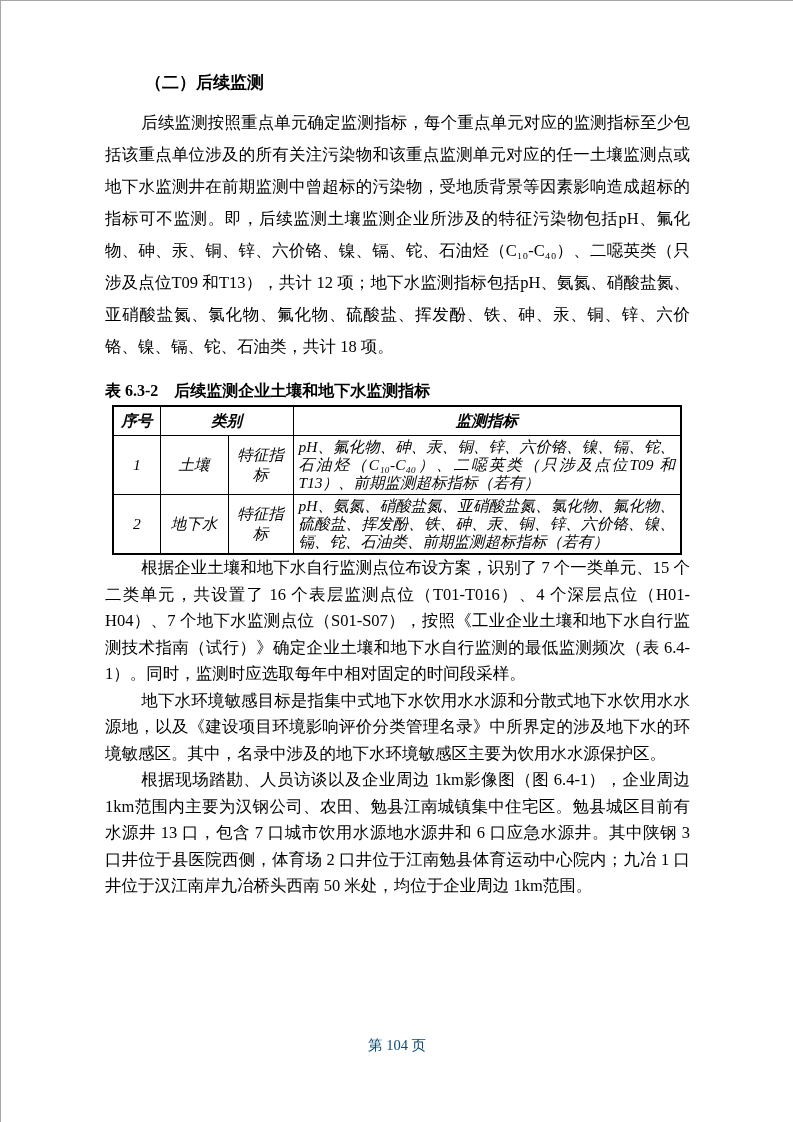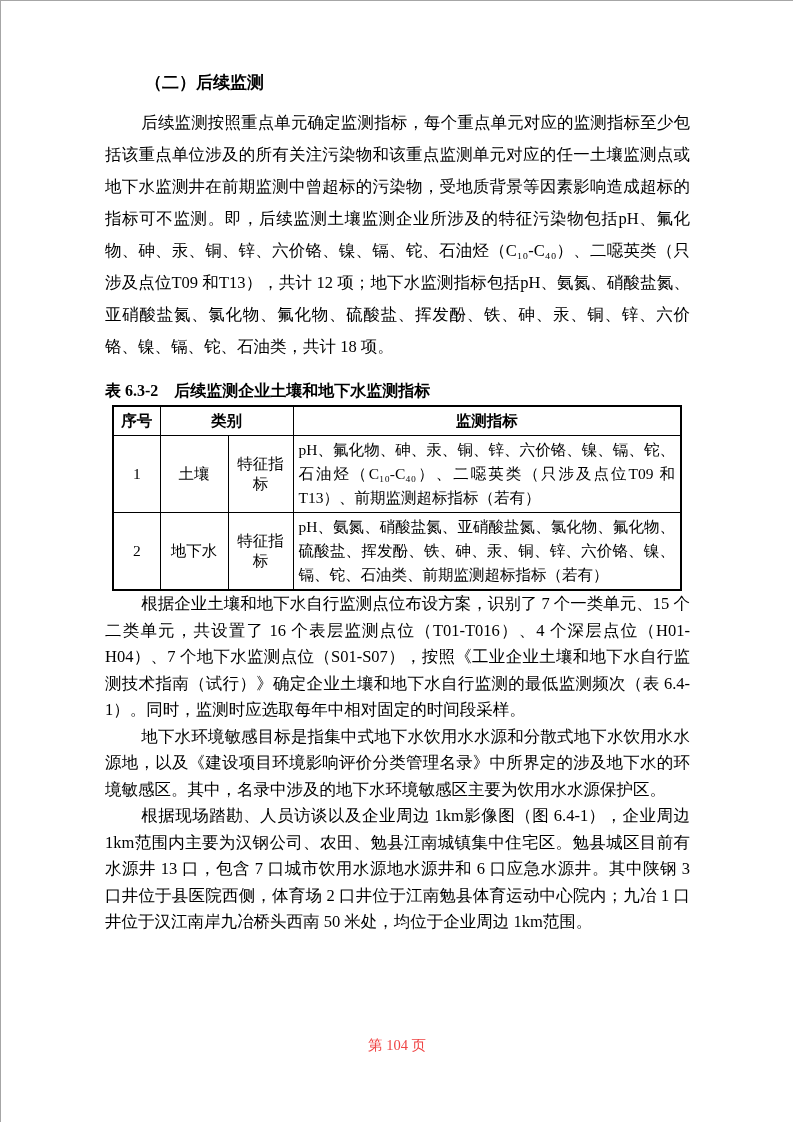--- a/index.html
+++ b/index.html
@@ -55,51 +55,52 @@
     border: 2px solid #000;
   }
   table.indicators col.c-no   { width: 47px; }
   table.indicators col.c-type { width: 68px; }
   table.indicators col.c-cat  { width: 65px; }
   table.indicators th, table.indicators td {
     border: 1px solid #000;
     font-size: 15.5px;
     padding: 2px 5px;
     vertical-align: middle;
+    font-style: italic;
   }
   table.indicators th {
     font-weight: bold;
     text-align: center;
     line-height: 24px;
     padding: 2px 2px;
   }
   td.center-cell {
     text-align: center;
     line-height: 20px;
   }
   td.indicators-cell {
     text-align: justify;
     text-justify: inter-character;
-    line-height: 24px;
+    line-height: 18px;
     padding: 3px 6px;
   }
   .section-heading {
     font-size: 21px;
     font-weight: bold;
     line-height: 26px;
     margin: 13px 0 10px 0;
   }
   .page-footer {
     position: absolute;
     left: 0;
     top: 1035px;
     width: 100%;
     text-align: center;
     font-size: 14.5px;
-    color: #ef4444;
+    color: #0c4a6e;
   }
 </style>
 </head>
 <body>
 
 <div class="content">
 
   <div class="sub-title">（二）后续监测</div>
 
   <p class="body-para">后续监测按照重点单元确定监测指标，每个重点单元对应的监测指标至少包括该重点单位涉及的所有关注污染物和该重点监测单元对应的任一土壤监测点或地下水监测井在前期监测中曾超标的污染物，受地质背景等因素影响造成超标的指标可不监测。即，后续监测土壤监测企业所涉及的特征污染物包括pH、氟化物、砷、汞、铜、锌、六价铬、镍、镉、铊、石油烃（C₁₀-C₄₀）、二噁英类（只涉及点位T09 和T13），共计 12 项；地下水监测指标包括pH、氨氮、硝酸盐氮、亚硝酸盐氮、氯化物、氟化物、硫酸盐、挥发酚、铁、砷、汞、铜、锌、六价铬、镍、镉、铊、石油类，共计 18 项。</p>

